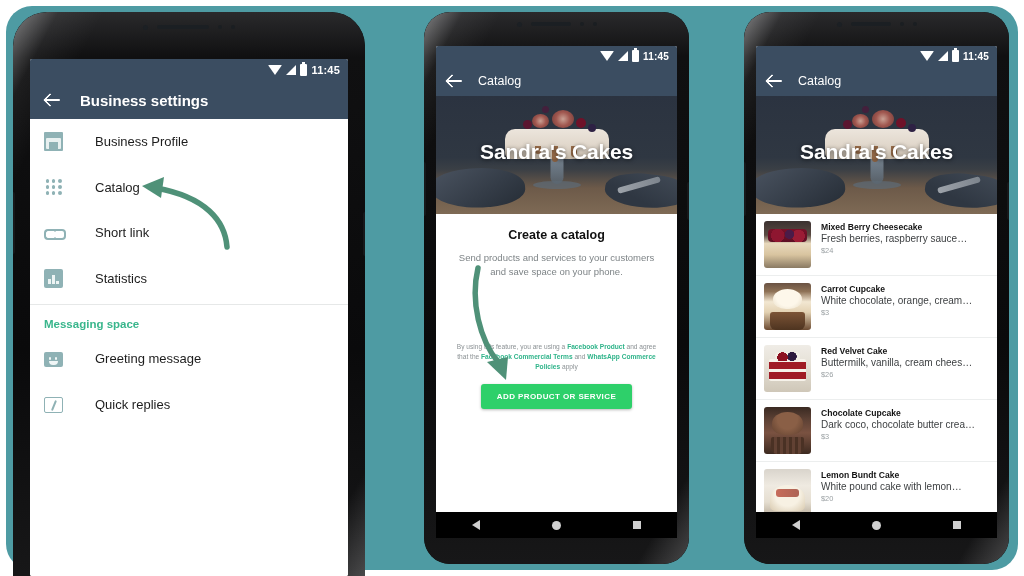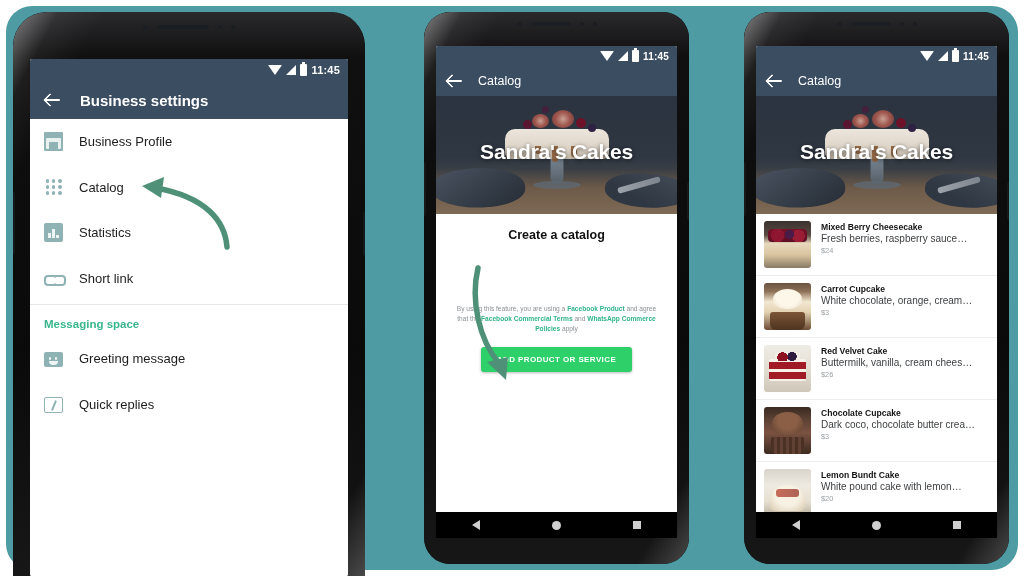--- a/index.html
+++ b/index.html
@@ -125,21 +125,21 @@
   #phone1 { left: 13px; top: 12px; width: 352px; height: 564px; border-radius: 34px 34px 0 0; }
   #phone1 .screen { left: 17px; top: 47px; width: 318px; height: 517px; border-radius: 2px; }
   #phone1 .appbar { height: 38px; padding: 0 14px; gap: 18px; }
   #phone1 .appbar-title { font-size: 15px; }
 
   .settings-list { background: #fff; height: 100%; }
   .srow {
     display: flex; align-items: center;
     height: 45.5px;
     padding-left: 14px;
-    gap: 16px;
+    gap: 32px;
   }
   .srow .slabel { font-size: 13px; color: #1d1d1d; }
   .divider { height: 1px; background: #e6e8e8; margin: 3px 0 0 0; }
   .section-head {
     font-size: 11.5px; font-weight: bold; color: #39b68c;
     padding: 13px 0 6px 14px;
   }
   .sicon { width: 19px; height: 19px; flex: 0 0 19px; position: relative; color: #8fb2b5; }
 
   
@@ -436,30 +436,30 @@
               <i></i>
               <i></i>
               <i></i>
               <i></i>
               <i></i>
               <i></i>
           </span>
           <span class="slabel">Catalog</span>
         </div>
         <div class="srow">
+          <span class="sicon ic-link"></span>
+          <span class="slabel">Short link</span>
+        </div>
+        <div class="srow">
           <span class="sicon ic-stats">
               <i></i>
               <i></i>
               <i></i>
             </span>
           <span class="slabel">Statistics</span>
-        </div>
-        <div class="srow">
-          <span class="sicon ic-link"></span>
-          <span class="slabel">Short link</span>
         </div>
 
         <div class="divider"></div>
 
         <div class="section-head">Messaging space</div>
 
         <div class="srow">
           <span class="sicon ic-greet">
               <i></i>
               <i></i>
@@ -517,20 +517,21 @@
         <div class="fig" style="left:40%;top:18px;width:17px;height:14px;"></div>
         <div class="berry" style="left:36%;top:24px;width:9px;height:9px;background:#5a1630;"></div>
         <div class="berry" style="left:58%;top:22px;width:10px;height:10px;background:#6e1229;"></div>
         <div class="berry" style="left:63%;top:28px;width:8px;height:8px;background:#2e2144;"></div>
         <div class="berry" style="left:44%;top:10px;width:7px;height:7px;background:#43203c;"></div>
         <div class="brand">Sandra's Cakes</div>
       </div>
 
       <div class="empty-wrap">
         <div class="empty-title">Create a catalog</div>
+        <div class="empty-sub">Send products and services to your customers and save space on your phone.</div>
 
         <div class="legal">
           <span>By using this feature, you are using a </span><a href="#">Facebook Product</a><span> and agree that the </span><a href="#">Facebook Commercial Terms</a><span> and </span><a href="#">WhatsApp Commerce Policies</a><span> apply</span>
         </div>
 
         <button class="cta">ADD PRODUCT OR SERVICE</button>
       </div>
     </div>
 
     <div class="navbar" style="position:absolute; left:12px; right:12px; bottom:26px; z-index:5;">

